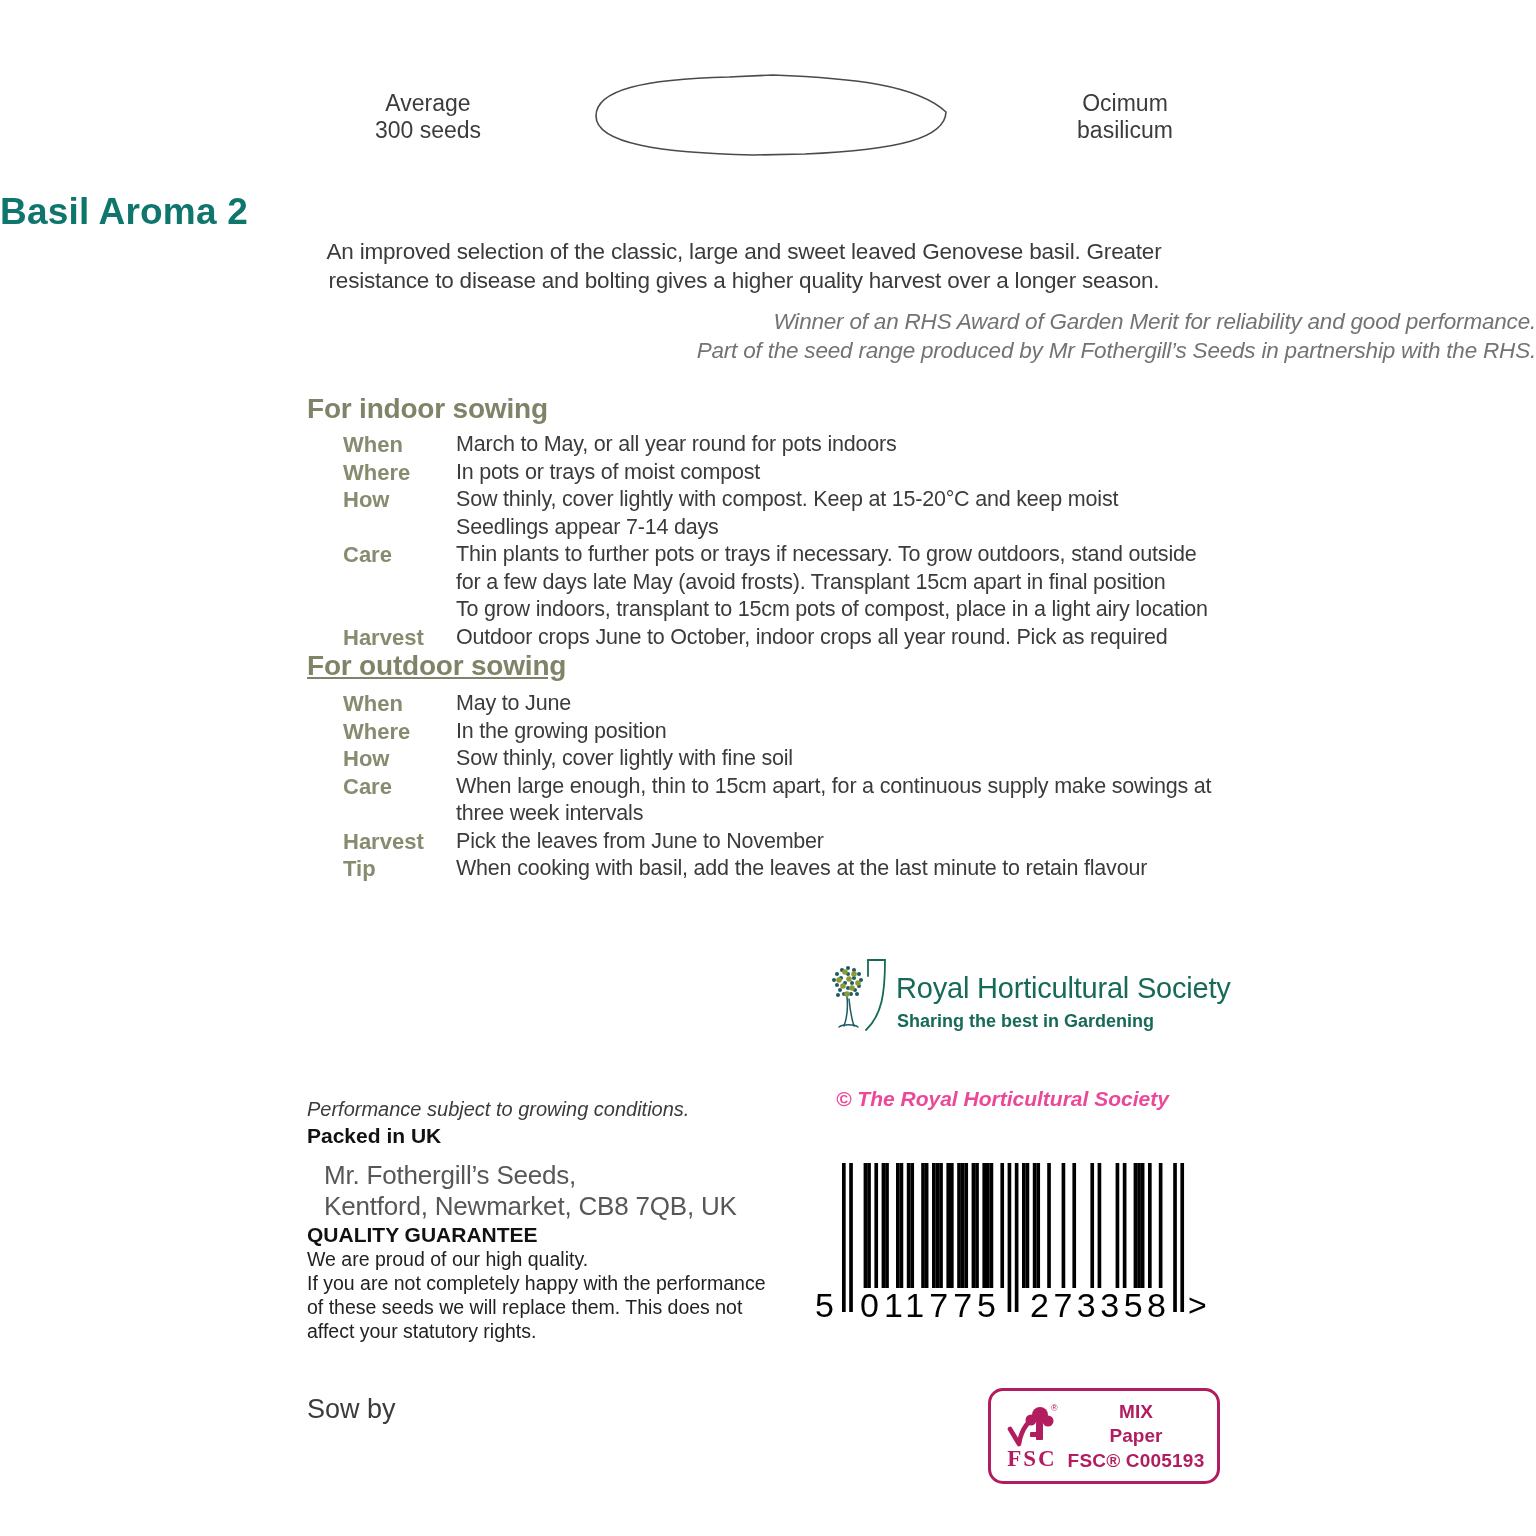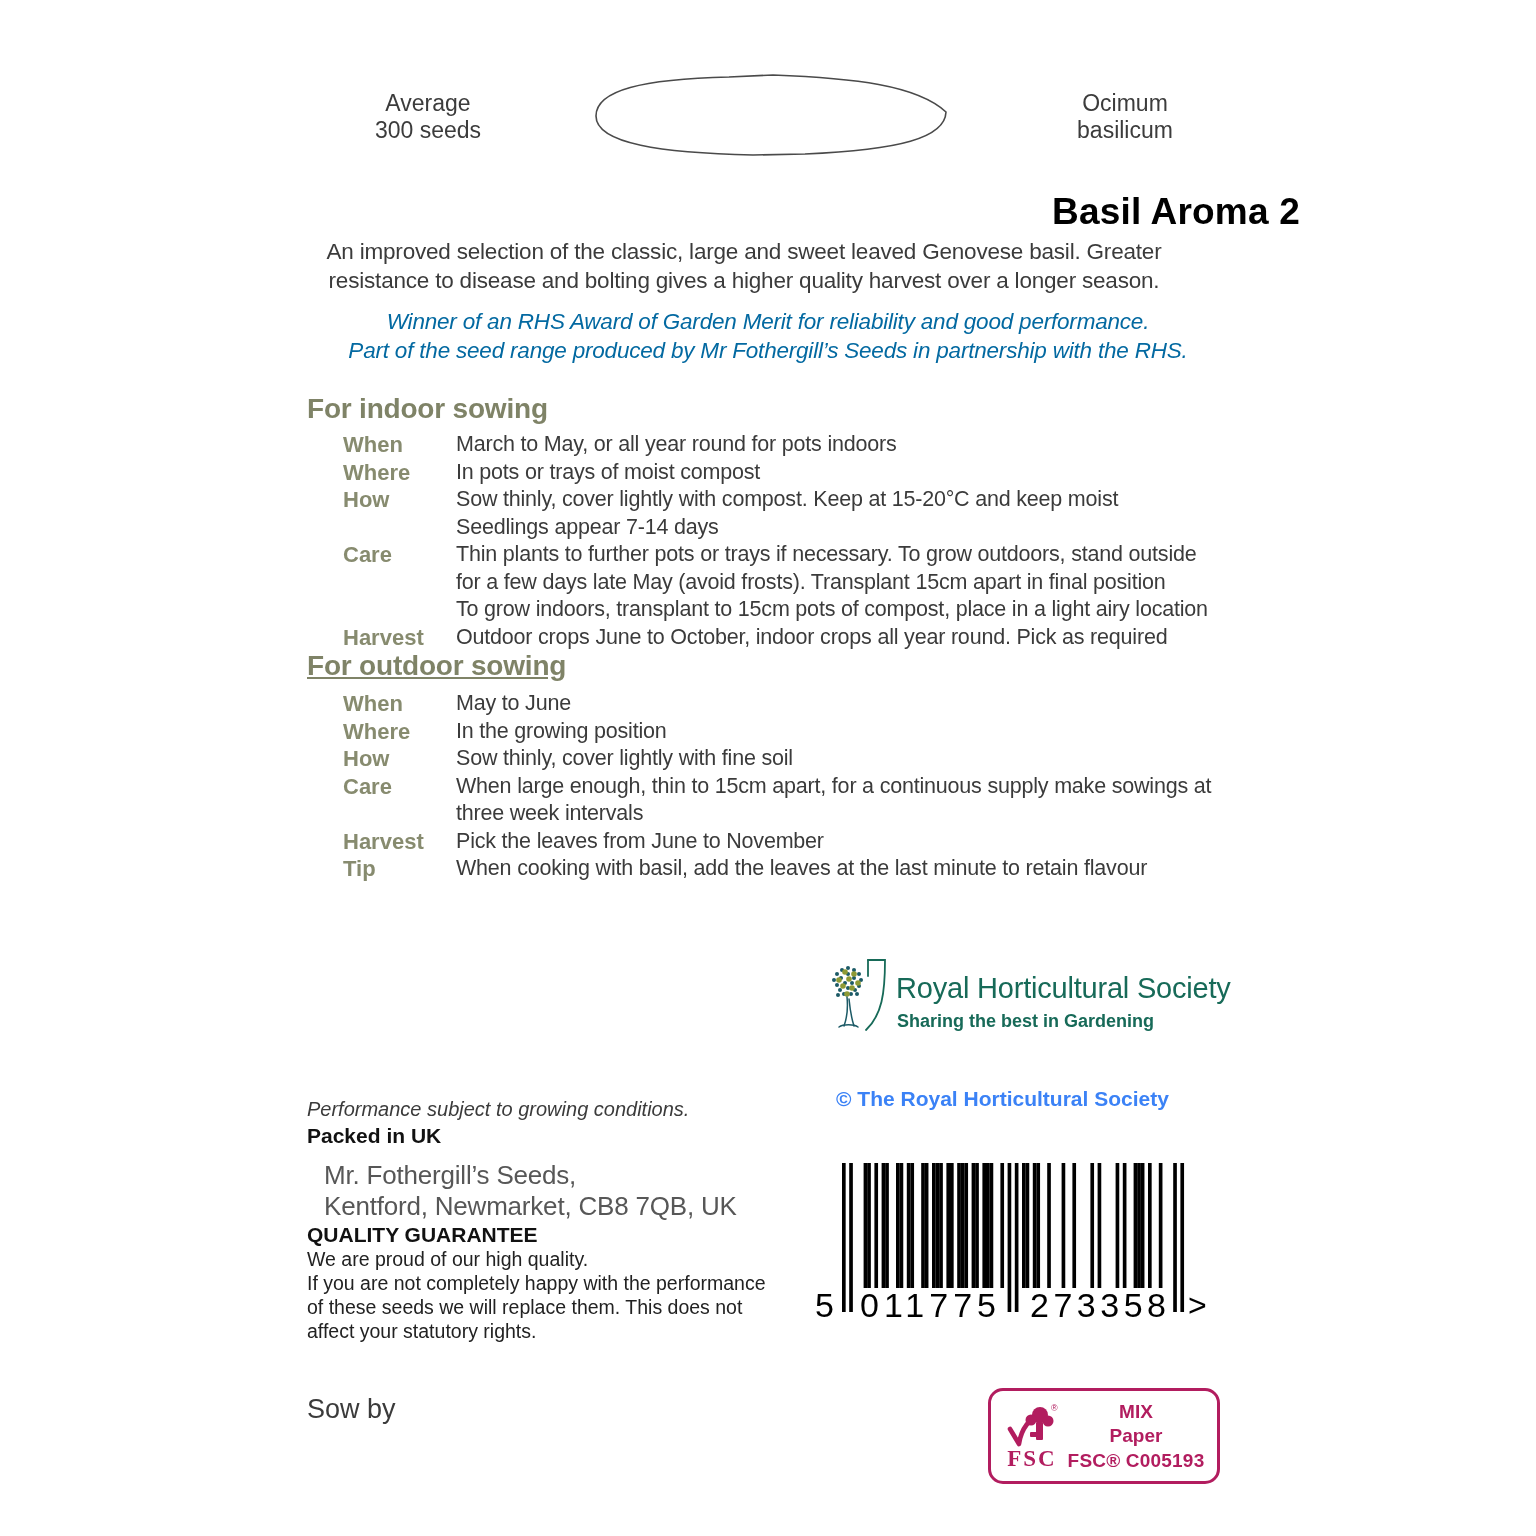--- a/index.html
+++ b/index.html
@@ -21,30 +21,30 @@
     font-size: 23px; line-height: 27px; color: #3c3c3c; text-align: center;
   }
   .botanical {
     left: 1025px; top: 90px; width: 200px;
     font-size: 23px; line-height: 27px; color: #3c3c3c; text-align: center;
   }
   .seed-window { left: 591px; top: 68px; width: 360px; height: 96px; }
 
   
   .title {
-    left: 0; top: 191px; width: 1300px; text-align: right;
-    font-size: 37px; font-weight: bold; color: #000000; letter-spacing: 0.2px;
+    left: 0; top: 191px; width: 1300px; text-align: left;
+    font-size: 37px; font-weight: bold; color: #0f766e; letter-spacing: 0.2px;
   }
   .description {
     left: 0; top: 238px; width: 1488px; text-align: center;
     font-size: 22.5px; line-height: 28.5px; color: #3b3b3b; letter-spacing: -0.2px;
   }
   .award {
-    left: 0; top: 308px; width: 1536px; text-align: center;
-    font-size: 22.5px; line-height: 28.5px; font-style: italic; color: #0369a1; letter-spacing: -0.2px;
+    left: 0; top: 308px; width: 1536px; text-align: right;
+    font-size: 22.5px; line-height: 28.5px; font-style: italic; color: #737373; letter-spacing: -0.2px;
   }
 
   
   .section-heading {
     font-size: 28px; font-weight: bold; color: #7f8367; letter-spacing: -0.2px;
   }
   .h-indoor  { left: 307px; top: 393px; }
   .h-outdoor { left: 307px; top: 650px; text-decoration: underline; }
   .sow-list { width: 1160px; }
   .l-indoor  { left: 307px; top: 431px; }
@@ -61,21 +61,21 @@
 
   
   .rhs-logo-svg { left: 827px; top: 953px; }
   .rhs-name {
     left: 896px; top: 972px; font-size: 29px; color: #176a58; letter-spacing: -0.2px;
   }
   .rhs-tagline {
     left: 897px; top: 1011px; font-size: 18px; font-weight: bold; color: #176a58;
   }
   .rhs-copy { left: 836px; top: 1085px; font-size: 21px; line-height: 27px; }
-  .rhs-copy .b1 { font-weight: bold; color: #3b82f6; }
+  .rhs-copy .b1 { font-weight: bold; color: #ec4899; font-style: italic; }
   .rhs-copy .r  { color: #333333; }
 
   
   .perf   { left: 307px; top: 1098px; font-size: 20px; font-style: italic; color: #3b3b3b; }
   .packed { left: 307px; top: 1124px; font-size: 21px; font-weight: bold; color: #111111; }
   .addr   { left: 324px; top: 1160px; font-size: 26px; line-height: 31px; color: #575757; letter-spacing: -0.2px; }
   .qg-h   { left: 307px; top: 1223px; font-size: 21px; font-weight: bold; color: #111111; }
   .qg-b   { left: 307px; top: 1247px; font-size: 19.5px; line-height: 24px; color: #222222; }
   .sow-by { left: 307px; top: 1394px; font-size: 27px; color: #3b3b3b; }
 

